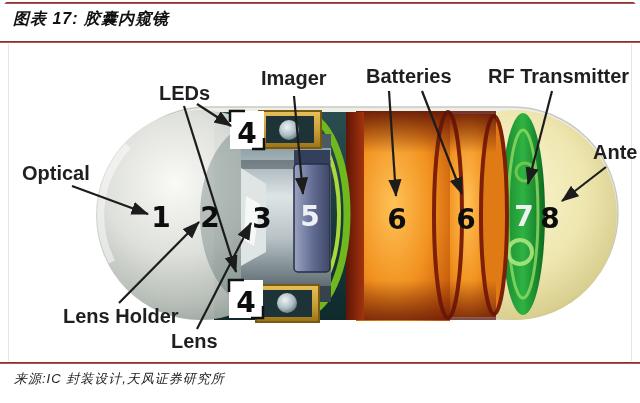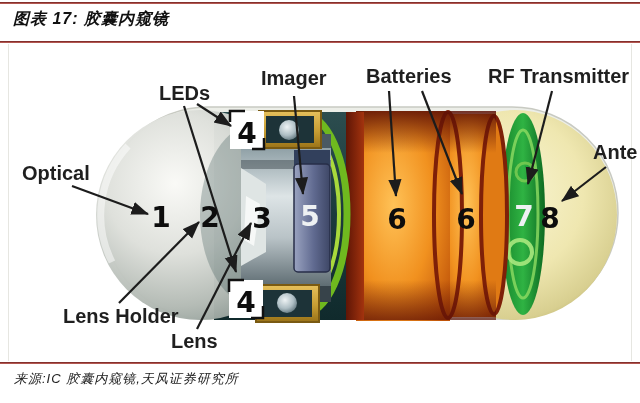--- a/index.html
+++ b/index.html
@@ -1,17 +1,17 @@
 <!DOCTYPE html>
 <html><head>
 <meta charset="utf-8">
 <style>
   html,body{margin:0;padding:0;background:#fff;}
   .page{position:relative;width:640px;height:403px;background:#ffffff;overflow:hidden;
-        font-family:"Liberation Sans",sans-serif;}
+        font-family:"Liberation Sans",sans-serif;border-radius:14px;}
   .redline{position:absolute;left:0;width:640px;height:2px;
            background:linear-gradient(#6e1d1c,#c96a62);}
   .redline.l1{top:2px;}
   .redline.l2{top:41px;}
   .redline.l3{top:362px;}
   .fig-title{position:absolute;top:9px;left:13px;font-size:16px;font-weight:bold;
              font-style:italic;color:#111;letter-spacing:1px;white-space:nowrap;}
   .fig-border{position:absolute;top:44px;height:317px;width:1px;background:#e6e6e1;}
   .fig-border.left{left:8px;}
   .fig-border.right{left:631px;}
@@ -204,15 +204,15 @@
       <text class="num" x="246" y="312">4</text>
       <text class="num white" x="310" y="226">5</text>
       <text class="num" x="397" y="229">6</text>
       <text class="num" x="466" y="229">6</text>
       <text class="num white" x="524" y="226">7</text>
       <text class="num" x="550" y="228">8</text>
     </g>
   </svg>
 
   <div class="redline l3"></div>
-  <div class="source-line">来源:IC 胶囊内窥镜,天风证券研究所</div>
+  <div class="source-line">来源:IC 封装设计,天风证券研究所</div>
 
 </div>
 
 </body></html>

